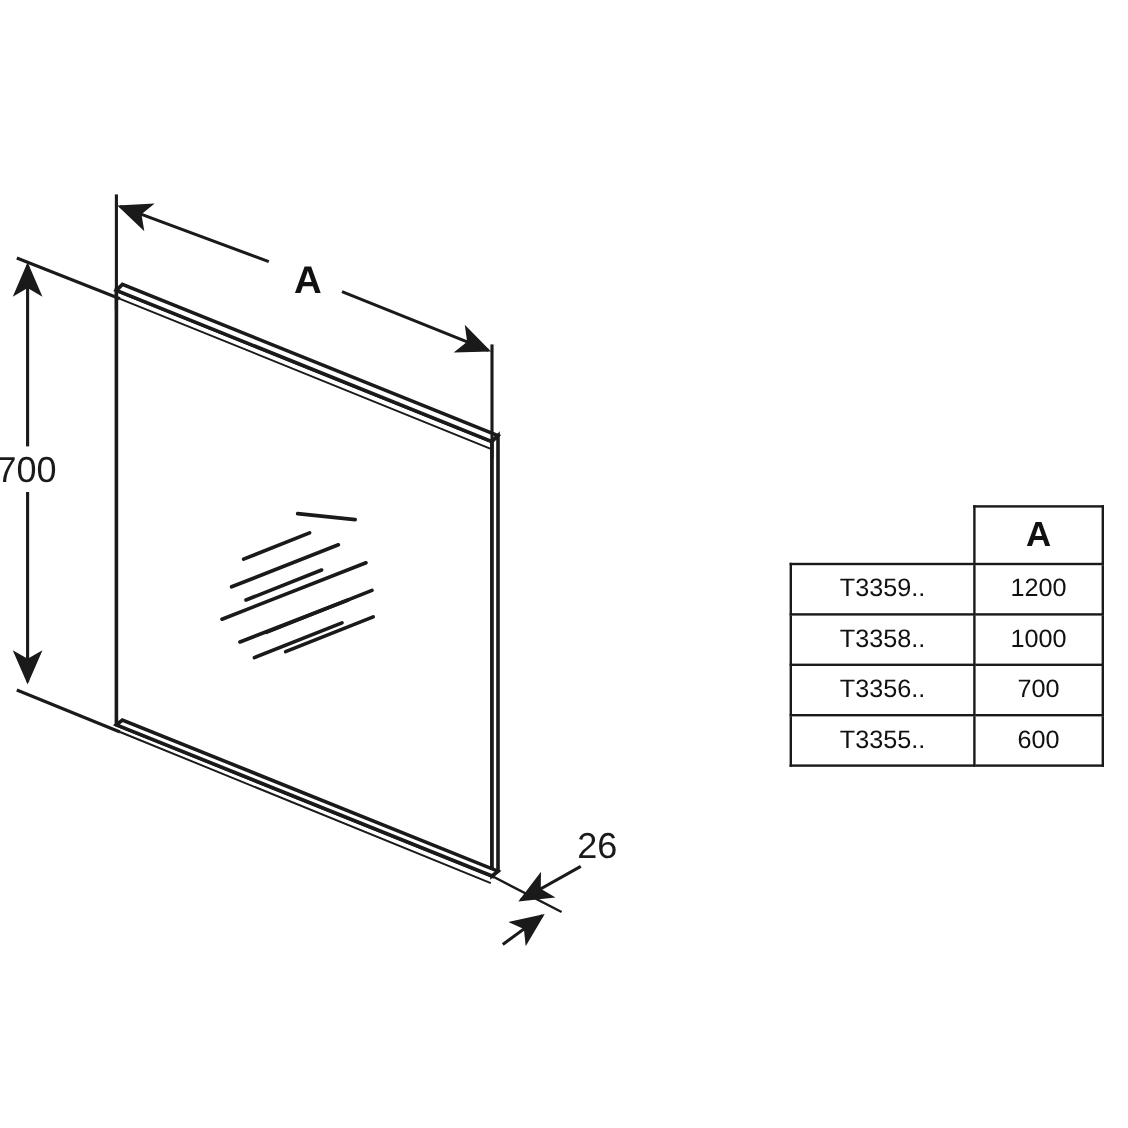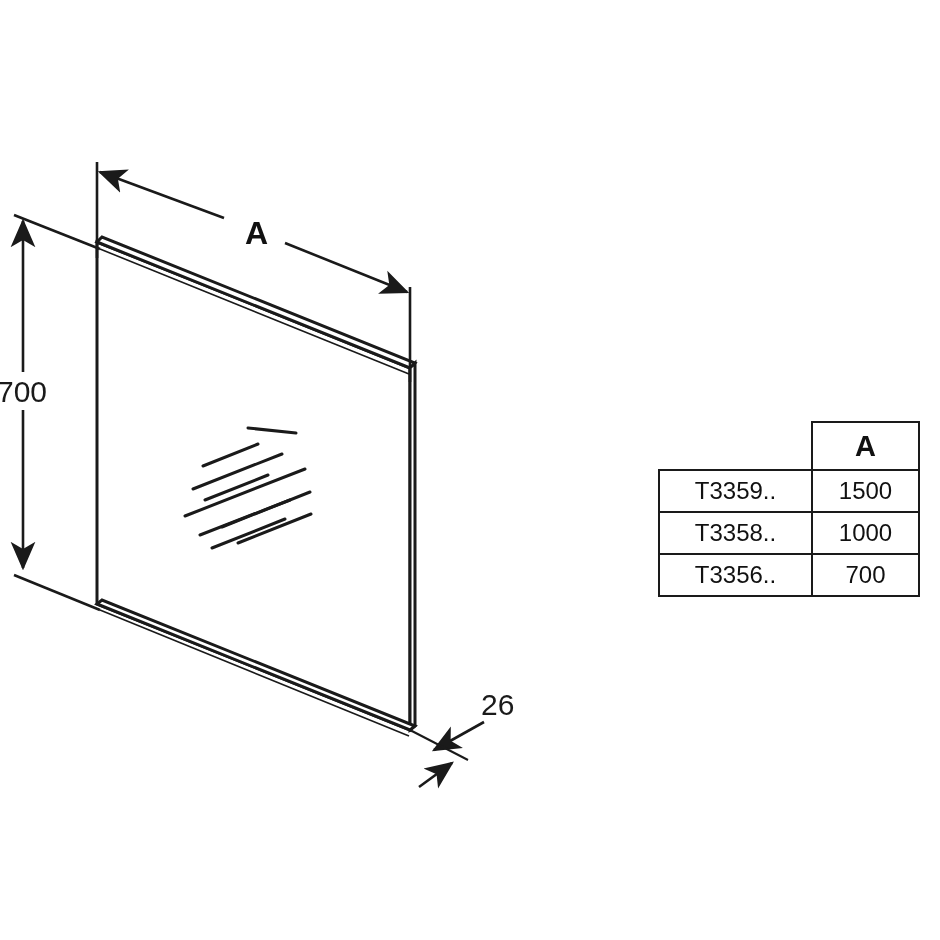--- a/index.html
+++ b/index.html
@@ -52,21 +52,21 @@
     table-layout: fixed;
     font-family: "Liberation Sans", sans-serif;
   }
   #spec-table col.c-code { width: 153px; }
   #spec-table col.c-val  { width: 107px; }
   #spec-table td {
     border: 2.5px solid #1a1a1a;
     height: 40px;
     text-align: center;
     vertical-align: middle;
-    font-size: 24px;
+    font-size: 21px;
     color: #111111;
     padding: 0;
     background: #ffffff;
   }
   #spec-table td.blank {
     border: none;
     background: transparent;
   }
   #spec-table td.head {
     font-weight: bold;
@@ -160,26 +160,30 @@
       <col class="c-code">
       <col class="c-val">
     </colgroup>
     <tbody>
       <tr>
         <td class="blank"></td>
         <td class="head">A</td>
       </tr>
       <tr>
         <td class="code">T3359..</td>
-        <td>1500</td>
+        <td>1200</td>
       </tr>
       <tr>
         <td class="code">T3358..</td>
         <td>1000</td>
       </tr>
       <tr>
         <td class="code">T3356..</td>
         <td>700</td>
       </tr>
+      <tr>
+        <td class="code">T3355..</td>
+        <td>600</td>
+      </tr>
     </tbody>
   </table>
 
 </div>
 
 </body></html>

